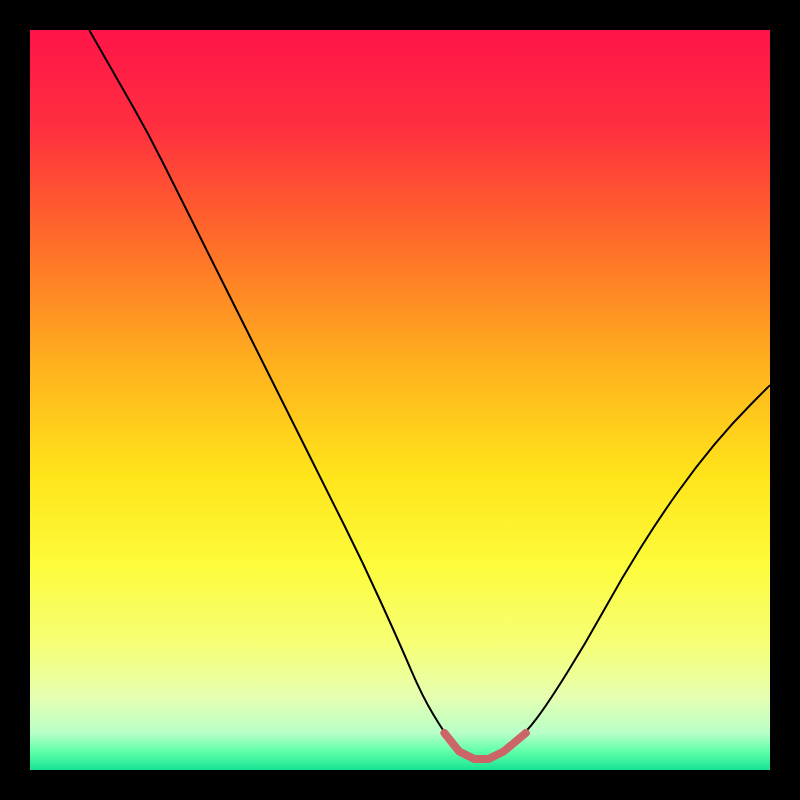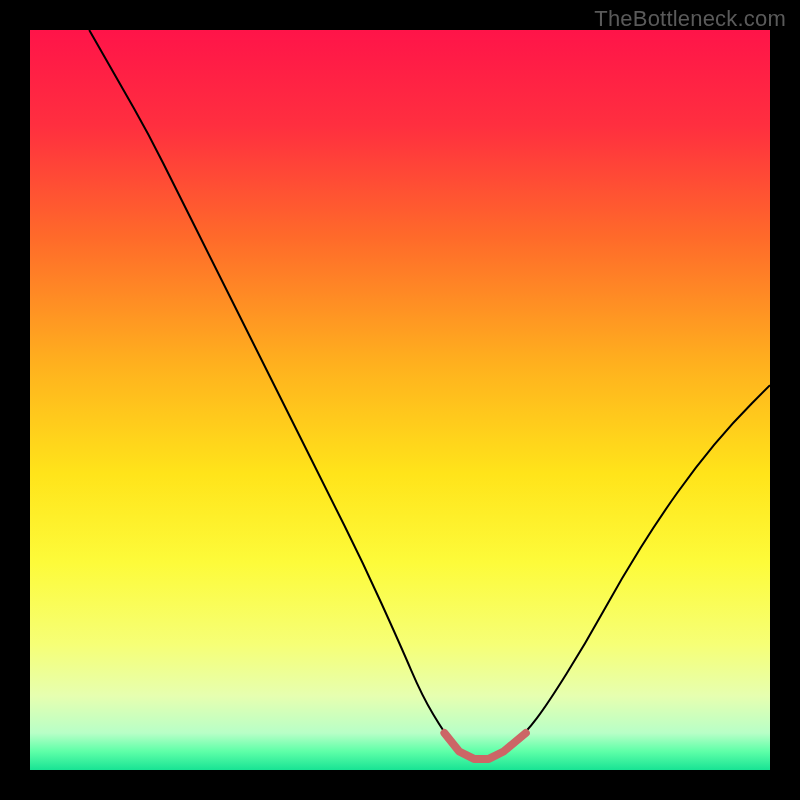--- a/index.html
+++ b/index.html
@@ -38,21 +38,20 @@
   .plot svg {
     display: block;
     width: 740px;
     height: 740px;
   }
 </style>
 </head>
 <body>
 
 <div class="frame">
-  <div class="watermark">TheBottleneck.com</div>
 
   <div class="plot">
     <svg viewBox="0 0 740 740" preserveAspectRatio="none">
       <defs>
         <linearGradient id="bg-grad" x1="0" y1="0" x2="0" y2="1">
         <stop offset="0%" stop-color="#ff1449"></stop>
             <stop offset="13%" stop-color="#ff2f3f"></stop>
             <stop offset="28.000000000000004%" stop-color="#ff6a2a"></stop>
             <stop offset="45%" stop-color="#ffb01e"></stop>
             <stop offset="60%" stop-color="#ffe41a"></stop>

